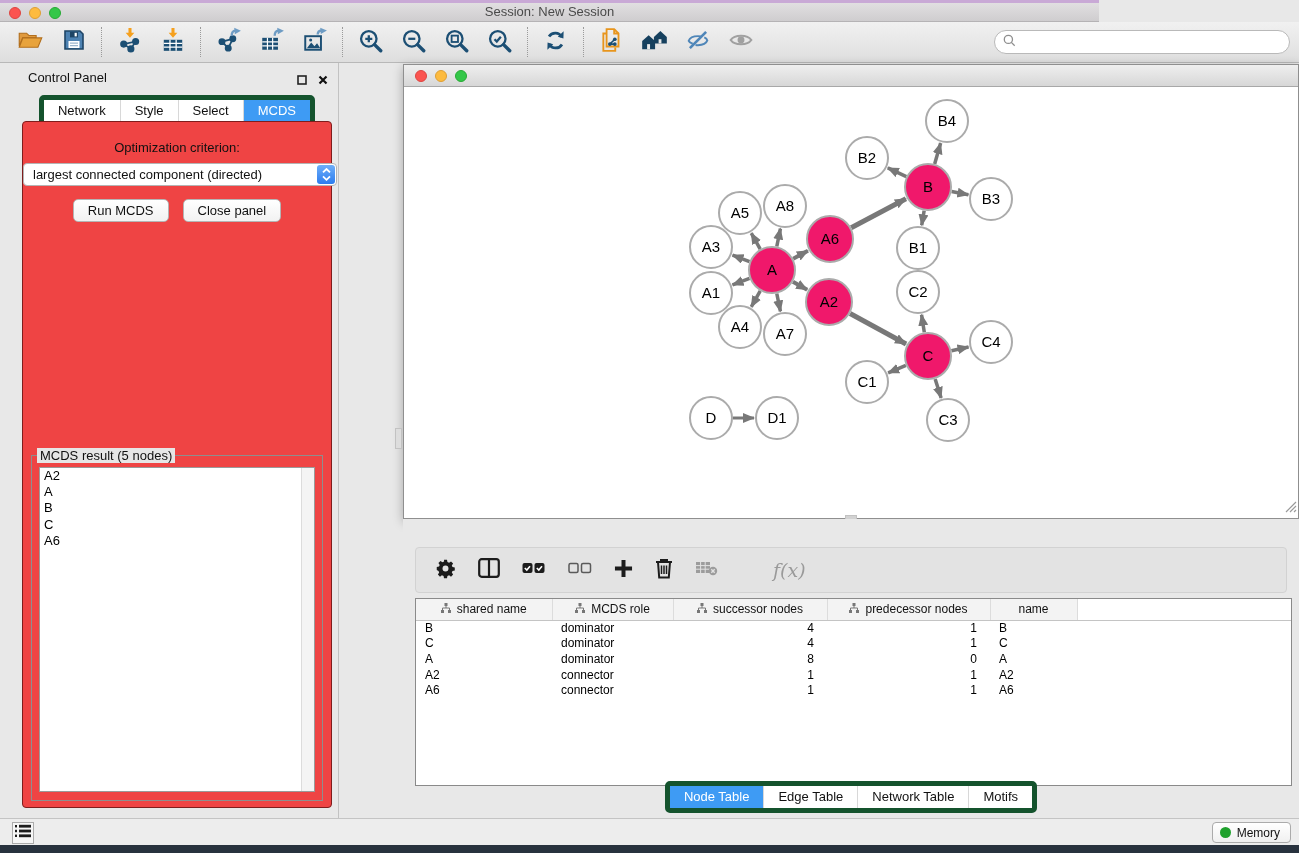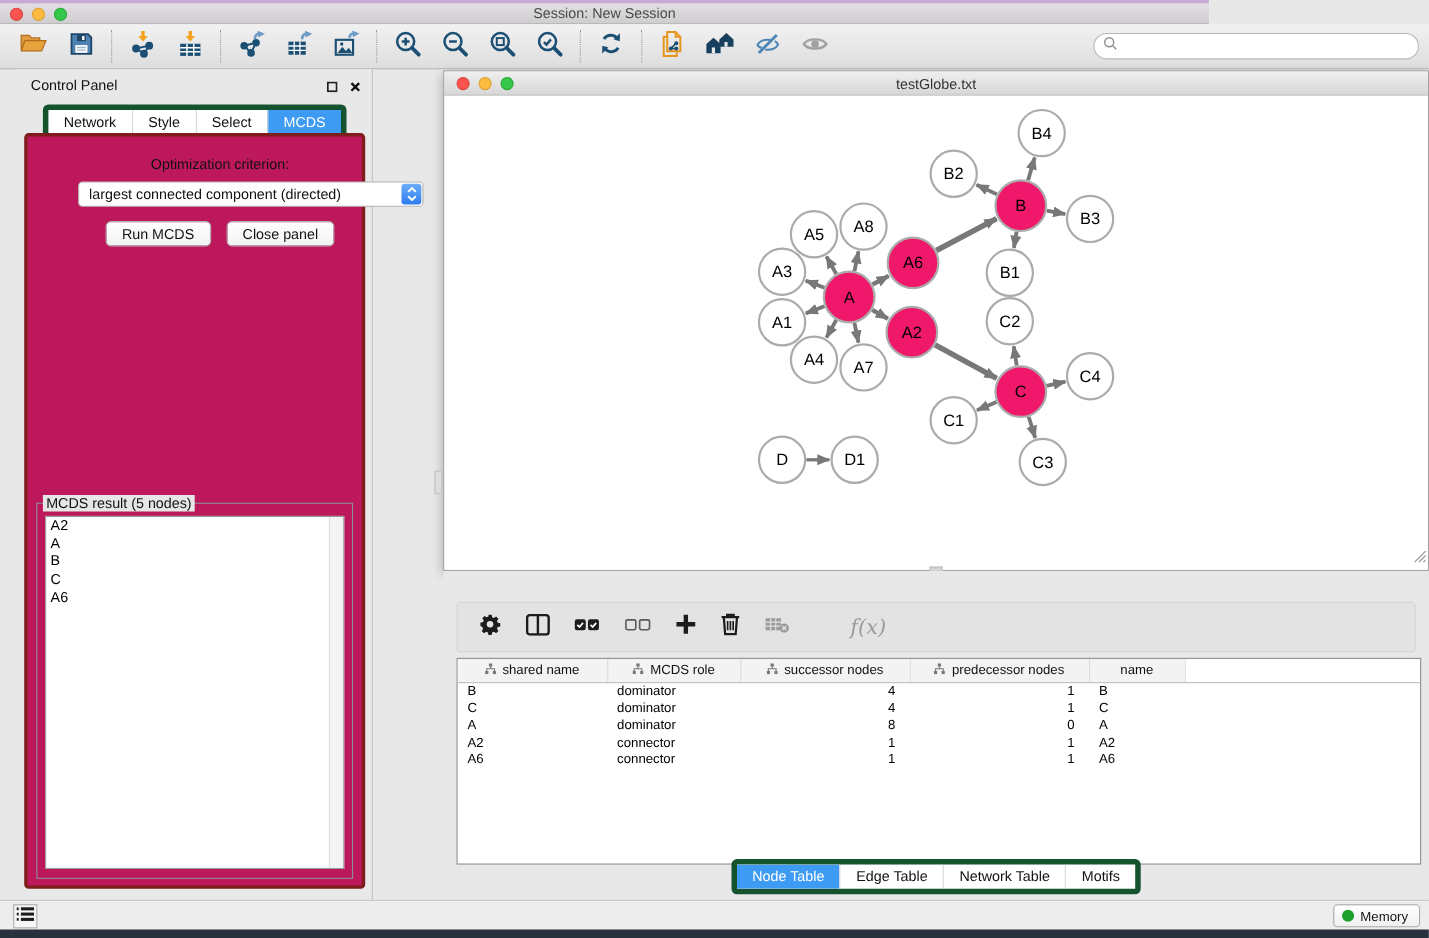--- a/index.html
+++ b/index.html
@@ -33,21 +33,21 @@
     background:#E8E8E8; border-right:1px solid #C2C2C2; }
   .panel-head { position:relative; height:27px; }
   .panel-head .ptitle { position:absolute; left:12px; top:7px; font-size:13px; color:#111; }
   .panel-head .hicons { position:absolute; right:10px; top:8px; display:flex; gap:11px; align-items:center; }
   .seg { display:inline-flex; background:#fff; border:5px solid #14532d; border-radius:5px; overflow:hidden; }
   .seg .seg-item { padding:3px 14px; font-size:13px; color:#111; border-left:1px solid #D8D8D8; line-height:16px; }
   .seg .seg-item:first-child { border-left:none; }
   .seg .seg-item.active { background:#3E9BF4; color:#fff; }
   .ctl-tabs-row { text-align:center; margin-top:5px; }
   .ctl-content { position:absolute; left:6px; right:6px; top:58px; bottom:10px;
-    background:#be185d; border:3px solid #7f1d1d; border-radius:4px;padding-left:46px; }
+    background:#ef4444; border:1px solid #7f1d1d; border-radius:4px; }
   .crit-label { text-align:center; margin-top:18px; font-size:13px; color:#111; }
   .dropdown { position:relative; margin:8px auto 0; width:314px; height:23px; background:#fff;
     border:1px solid #B4B4B4; border-radius:4px; display:flex; align-items:center; padding-left:9px;
     font-size:13px; color:#111; }
   .spinner { position:absolute; right:1px; top:1px; bottom:1px; width:18px; border-radius:3px;
     background:linear-gradient(#6DAEF9,#2C7CEF); display:flex; align-items:center; justify-content:center; }
   .btn-row { display:flex; justify-content:center; gap:14px; margin-top:13px; }
   .mac-btn { height:23px; padding:0 14px; background:linear-gradient(#FFFFFF,#F2F2F2);
     border:1px solid #B5B5B5; border-radius:5px; font-size:13px; color:#111;
     font-family:"Liberation Sans",sans-serif; }
@@ -313,21 +313,20 @@
   </div>
 </div>
 
 <div class="net-window">
   <div class="net-titlebar">
     <div class="lights" style="top:5px; left:11px;">
       <div class="light red"></div>
       <div class="light yellow"></div>
       <div class="light green"></div>
     </div>
-    <div class="title">testGlobe.txt</div>
   </div>
   <div class="net-canvas">
     <svg class="graph-svg" width="894" height="431" viewBox="0 0 894 431">
       <defs>
         <marker id="arrowhd" markerUnits="userSpaceOnUse" markerWidth="14" markerHeight="12" refX="11" refY="5" orient="auto">
           <path d="M0 0L12 5L0 10Z" fill="#787878"></path>
         </marker>
       </defs>
       <g id="graph-edges">
           <line x1="345.543265126549" y1="191.46729347687497" x2="328.5210375870572" y2="197.88551041799482" stroke="#787878" stroke-width="3.5" marker-end="url(#arrowhd)"></line>

